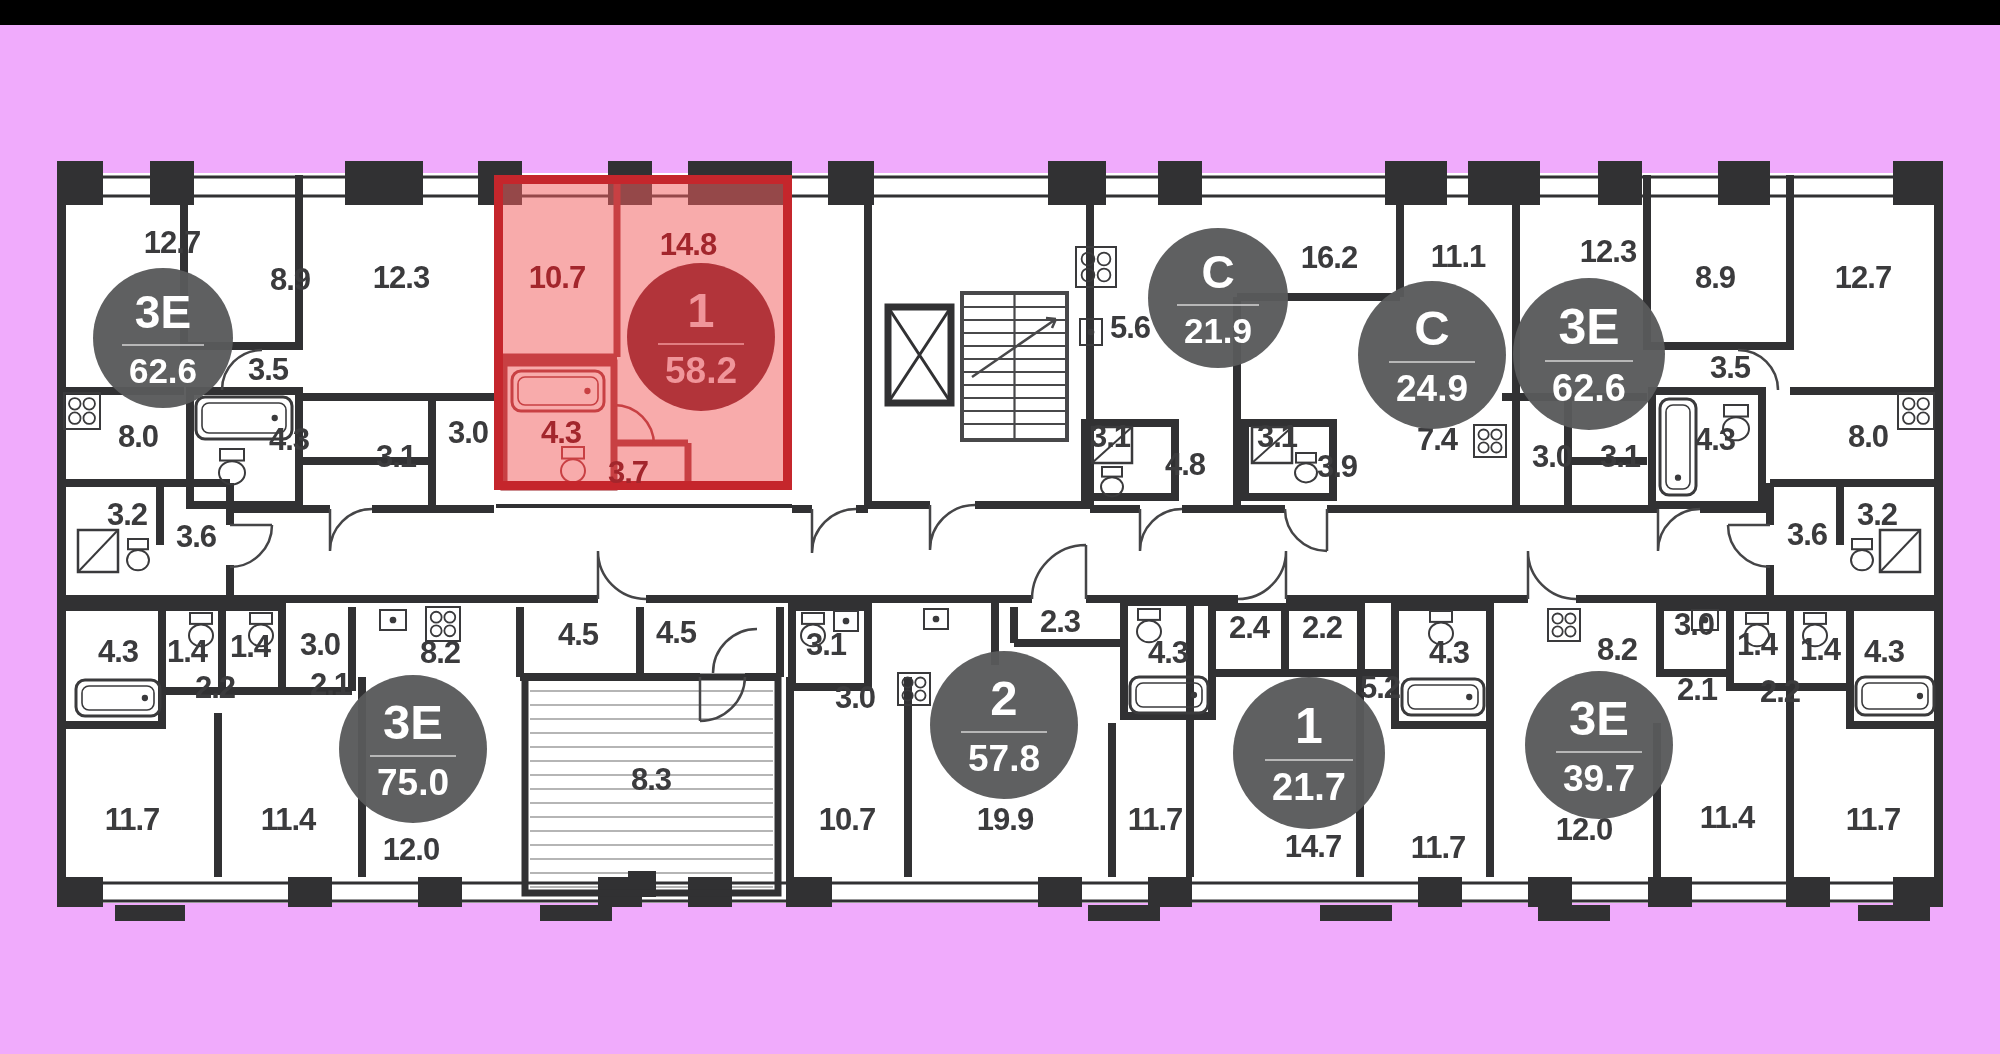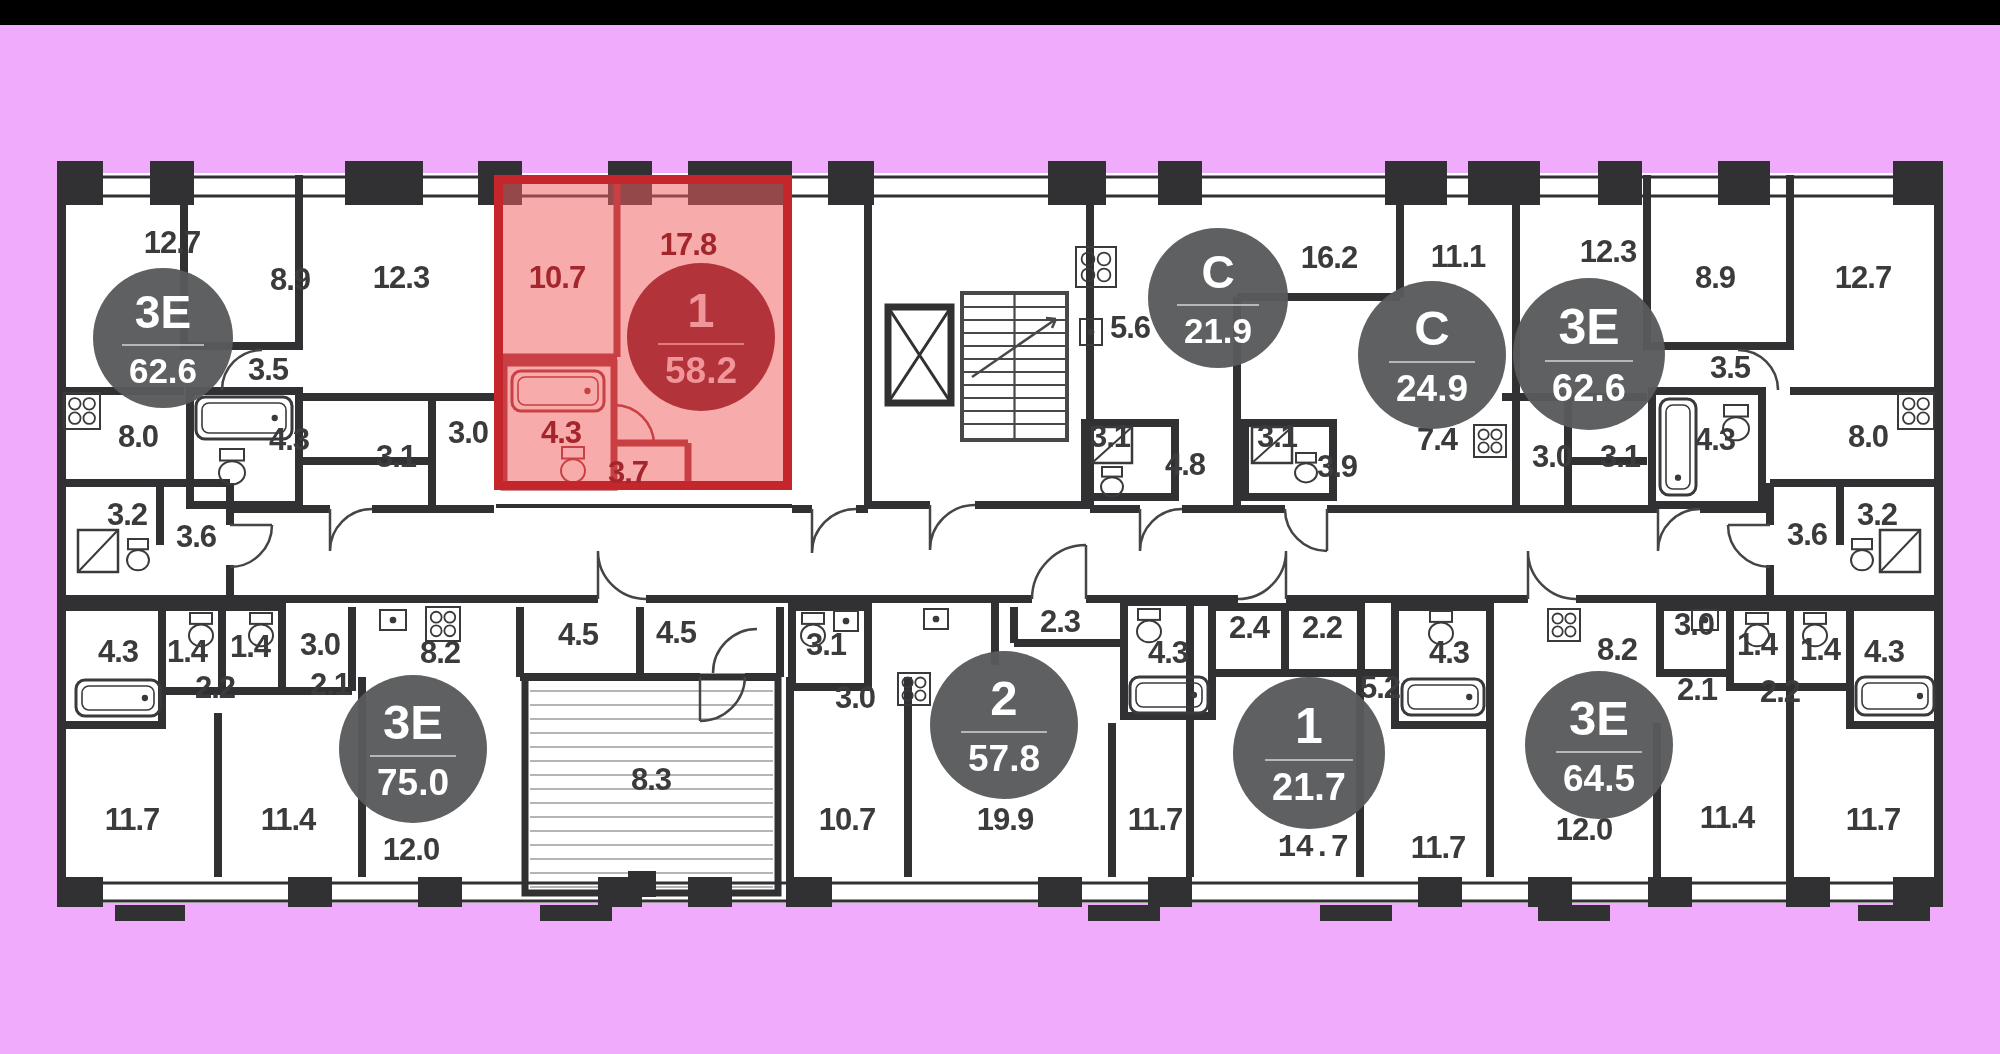--- a/index.html
+++ b/index.html
@@ -339,21 +339,21 @@
       <span class="rlabel" style="left: 290px; top: 255px;">8.9</span>
       <span class="rlabel" style="left: 401px; top: 253px;">12.3</span>
       <span class="rlabel" style="left: 268px; top: 345px;">3.5</span>
       <span class="rlabel" style="left: 138px; top: 412px;">8.0</span>
       <span class="rlabel" style="left: 289px; top: 415px;">4.3</span>
       <span class="rlabel" style="left: 468px; top: 408px;">3.0</span>
       <span class="rlabel" style="left: 396px; top: 432px;">3.1</span>
       <span class="rlabel" style="left: 127px; top: 490px;">3.2</span>
       <span class="rlabel" style="left: 196px; top: 512px;">3.6</span>
       <span class="rlabel red" style="left: 557px; top: 253px;">10.7</span>
-      <span class="rlabel red" style="left: 688px; top: 220px;">17.8</span>
+      <span class="rlabel red" style="left: 688px; top: 220px;">14.8</span>
       <span class="rlabel red" style="left: 561px; top: 408px;">4.3</span>
       <span class="rlabel red" style="left: 628px; top: 448px; text-align: right;">3.7</span>
       <span class="rlabel" style="left: 1130px; top: 303px;">5.6</span>
       <span class="rlabel" style="left: 1329px; top: 233px;">16.2</span>
       <span class="rlabel" style="left: 1110px; top: 412px;">3.1</span>
       <span class="rlabel" style="left: 1185px; top: 440px;">4.8</span>
       <span class="rlabel" style="left: 1458px; top: 232px;">11.1</span>
       <span class="rlabel" style="left: 1437px; top: 415px;">7.4</span>
       <span class="rlabel" style="left: 1277px; top: 412px;">3.1</span>
       <span class="rlabel" style="left: 1337px; top: 442px;">3.9</span>
@@ -384,21 +384,21 @@
       <span class="rlabel" style="left: 855px; top: 673px;">3.0</span>
       <span class="rlabel" style="left: 1060px; top: 597px;">2.3</span>
       <span class="rlabel" style="left: 1168px; top: 628px;">4.3</span>
       <span class="rlabel" style="left: 847px; top: 795px;">10.7</span>
       <span class="rlabel" style="left: 1005px; top: 795px;">19.9</span>
       <span class="rlabel" style="left: 1155px; top: 795px;">11.7</span>
       <span class="rlabel" style="left: 1249px; top: 603px;">2.4</span>
       <span class="rlabel" style="left: 1322px; top: 603px;">2.2</span>
       <span class="rlabel" style="left: 1449px; top: 628px;">4.3</span>
       <span class="rlabel" style="left: 1380px; top: 663px;">5.2</span>
-      <span class="rlabel" style="left: 1313px; top: 822px; font-family: Liberation Mono, monospace;">14.7</span>
+      <span class="rlabel" style="left: 1313px; top: 822px;">14.7</span>
       <span class="rlabel" style="left: 1438px; top: 823px;">11.7</span>
       <span class="rlabel" style="left: 1617px; top: 625px;">8.2</span>
       <span class="rlabel" style="left: 1694px; top: 600px;">3.0</span>
       <span class="rlabel" style="left: 1757px; top: 620px;">1.4</span>
       <span class="rlabel" style="left: 1820px; top: 625px;">1.4</span>
       <span class="rlabel" style="left: 1884px; top: 627px;">4.3</span>
       <span class="rlabel" style="left: 1697px; top: 665px;">2.1</span>
       <span class="rlabel" style="left: 1780px; top: 667px;">2.2</span>
       <span class="rlabel" style="left: 1584px; top: 805px;">12.0</span>
       <span class="rlabel" style="left: 1727px; top: 793px;">11.4</span>
@@ -441,16 +441,16 @@
         <div class="b-area" style="font-size: 37px;">57.8</div>
       </div>
       <div class="badge" style="left: 1309px; top: 728px; width: 152px; height: 152px;">
         <div class="b-type" style="font-size: 50px;">1</div>
         <div class="b-div"></div>
         <div class="b-area" style="font-size: 38px;">21.7</div>
       </div>
       <div class="badge" style="left: 1599px; top: 720px; width: 148px; height: 148px;">
         <div class="b-type" style="font-size: 49px;">3Е</div>
         <div class="b-div"></div>
-        <div class="b-area" style="font-size: 37px;">64.5</div>
+        <div class="b-area" style="font-size: 37px;">39.7</div>
       </div>
     </div>
 </div>
 
 </body></html>

